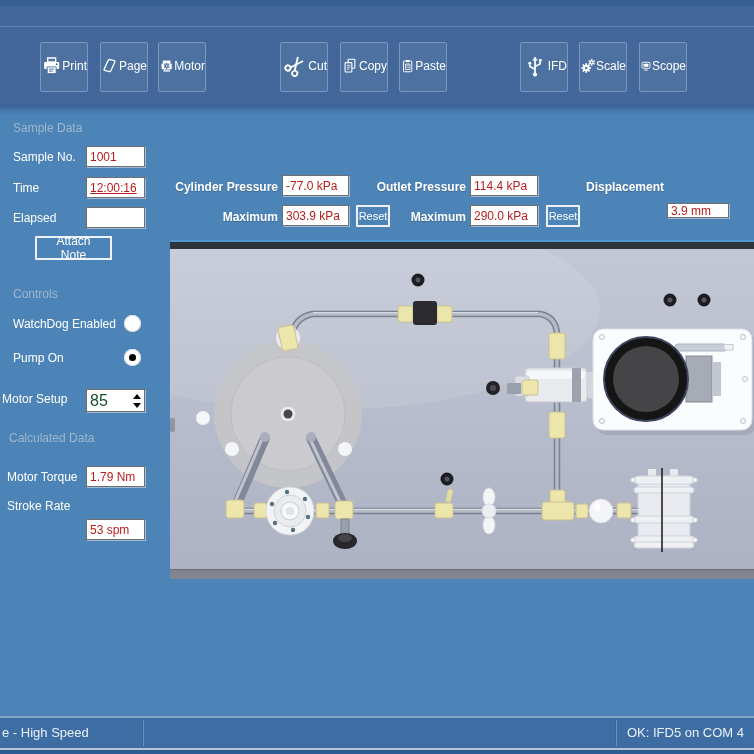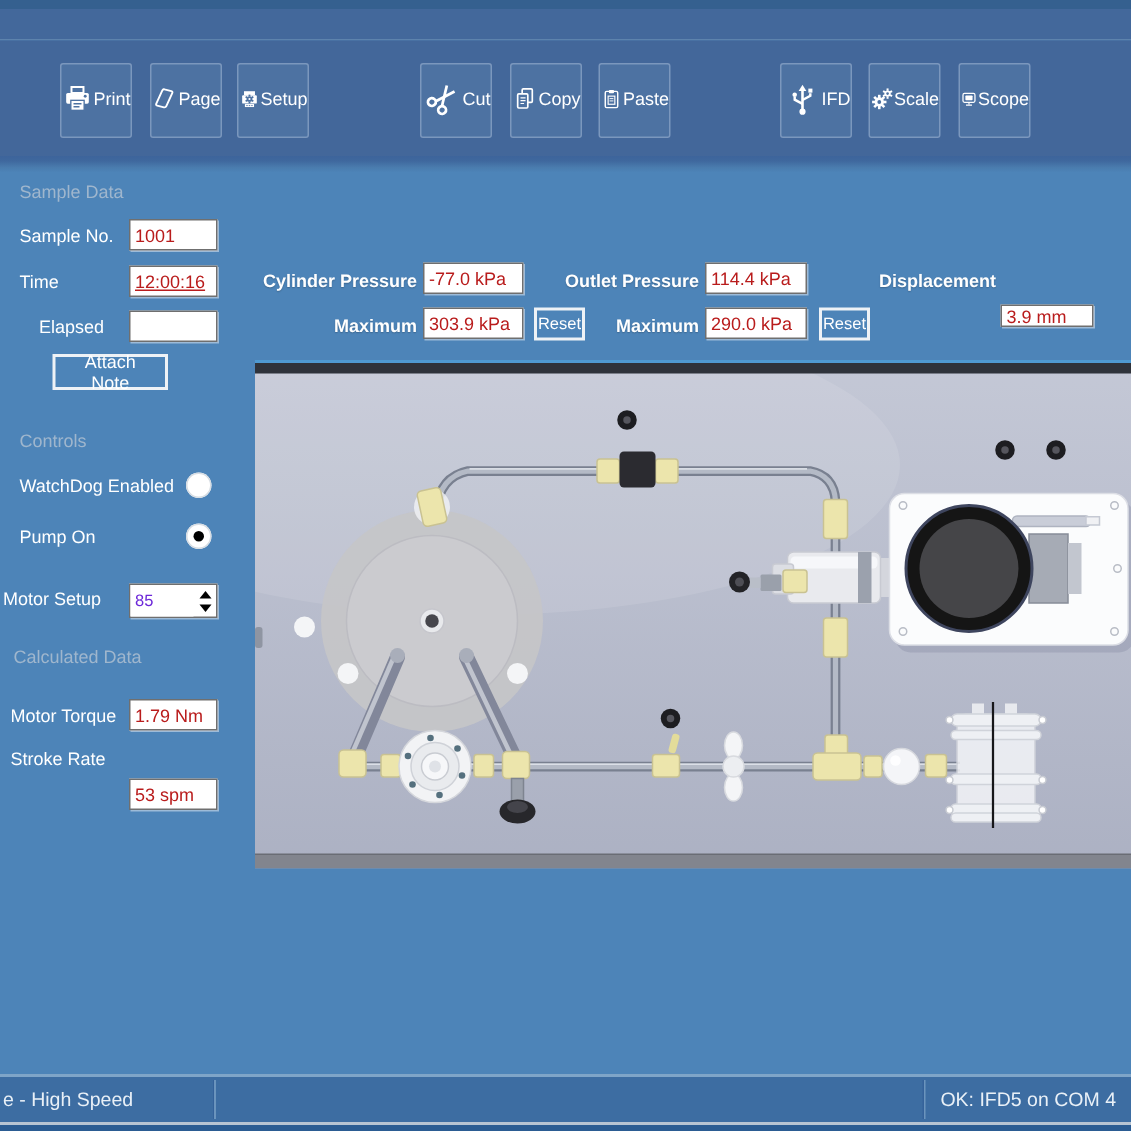--- a/index.html
+++ b/index.html
@@ -31,21 +31,21 @@
   .outline-btn{position:absolute;background:transparent;border:2px solid #eef2f6;
     color:#fff;font-family:"Liberation Sans",sans-serif;font-size:12px;
     display:flex;align-items:center;justify-content:center;box-sizing:border-box;cursor:default;}
   .radio{position:absolute;width:17px;height:17px;background:#fff;border-radius:50%;
     box-shadow:inset 0 0 0 1px #d7dde3;}
   .radio.checked::after{content:"";position:absolute;left:5px;top:5px;width:7px;height:7px;
     background:#000;border-radius:50%;}
   .spinner{position:absolute;background:#fff;border:1px solid #6f6f6f;
     box-shadow:1px 1px 0 rgba(255,255,255,.45);display:flex;align-items:stretch;box-sizing:border-box;}
   .spinner input{flex:1;border:none;outline:none;font-family:"Liberation Sans",sans-serif;
-    font-size:11px;padding:0 0 0 3px;width:30px;color:#6d28d9;}
+    font-size:16px;padding:0 0 0 3px;width:30px;color:#14532d;}
   .spin-col{width:15px;display:flex;flex-direction:column;align-items:center;justify-content:center;gap:4px;}
   .arrow-up{width:0;height:0;border-left:4px solid transparent;border-right:4px solid transparent;border-bottom:5px solid #000;}
   .arrow-down{width:0;height:0;border-left:4px solid transparent;border-right:4px solid transparent;border-top:5px solid #000;}
   
   .rlabel{position:absolute;color:#fff;font-size:12px;font-weight:bold;text-align:right;
     text-shadow:0 1px 1px rgba(0,0,0,.22);white-space:nowrap;}
   
   .statusbar{left:0;top:716px;width:754px;height:32px;background:#3d6da2;
     border-top:2px solid #7fa5c8;box-sizing:border-box;color:#e9f0f7;font-size:13px;}
   .statusbar .stext{position:absolute;top:0;line-height:29px;white-space:nowrap;}
@@ -91,21 +91,21 @@
         <rect x="-1" y="-4.8" width="2" height="2" transform="rotate(120)"></rect>
         <rect x="-1" y="-4.8" width="2" height="2" transform="rotate(180)"></rect>
         <rect x="-1" y="-4.8" width="2" height="2" transform="rotate(240)"></rect>
         <rect x="-1" y="-4.8" width="2" height="2" transform="rotate(300)"></rect>
         <circle r="3.1"></circle>
           <circle r="1.2" fill="#fff"></circle>
       </g>
       <rect x="7" y="17.5" width="10" height="3.3" fill="#fff"></rect>
       <path d="M8.5 19.2h7" stroke="#4d72a2" stroke-width="1" stroke-dasharray="1.6 1.1"></path>
     </svg>
-    <span class="tlabel">Setup</span>
+    <span class="tlabel">Motor</span>
   </div>
   <div class="tbtn" style="left:280px">
     <svg viewBox="0 0 24 24">
       <g transform="rotate(38 12 12)" stroke="#fff" fill="none" stroke-width="1.7">
         <circle cx="8" cy="17.5" r="2.4"></circle>
         <circle cx="16" cy="17.5" r="2.4"></circle>
         <path d="M9.6 15.6 L15 3.8"></path>
         <path d="M14.4 15.6 L9 3.8"></path>
       </g>
     </svg>
@@ -176,21 +176,21 @@
     <span class="tlabel">Scope</span>
   </div>
 </div>
 <div class="abs band-transition"></div>
 
 <div class="abs sec-header" style="left:13px;top:121px">Sample Data</div>
 <div class="abs slabel" style="left:13px;top:150px">Sample No.</div>
 <input class="field" style="left: 86px; top: 146px; width: 59px; height: 21px;" value="1001">
 <div class="abs slabel" style="left:13px;top:181px">Time</div>
 <input class="field" style="left: 86px; top: 177px; width: 59px; height: 21px; text-decoration: underline;" value="12:00:16">
-<div class="abs slabel" style="left:26px;top:211px">Elapsed</div>
+<div class="abs slabel" style="left:13px;top:211px">Elapsed</div>
 <input class="field" style="left: 86px; top: 207px; width: 59px; height: 21px;" value="">
 <button class="outline-btn" style="left:35px;top:236px;width:77px;height:24px">Attach Note</button>
 
 <div class="abs sec-header" style="left:13px;top:287px">Controls</div>
 <div class="abs slabel" style="left:13px;top:317px">WatchDog Enabled</div>
 <div class="radio" style="left:124px;top:315px"></div>
 <div class="abs slabel" style="left:13px;top:351px">Pump On</div>
 <div class="radio checked" style="left:124px;top:349px"></div>
 <div class="abs slabel" style="left:2px;top:392px">Motor Setup</div>
 <div class="spinner" style="left:86px;top:389px;width:59px;height:23px">

